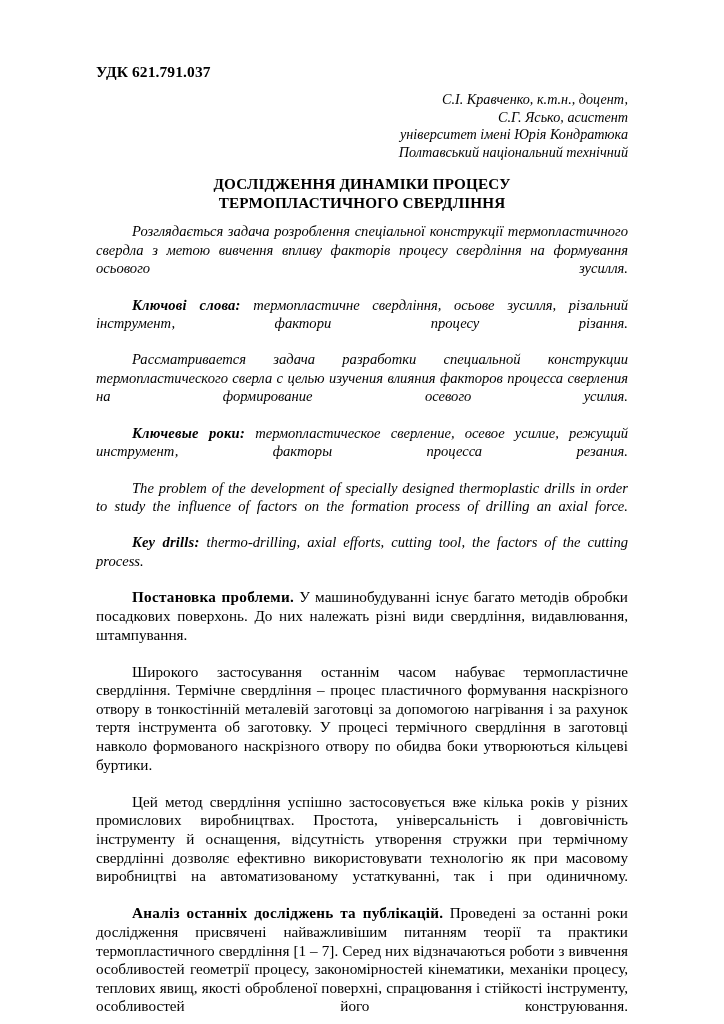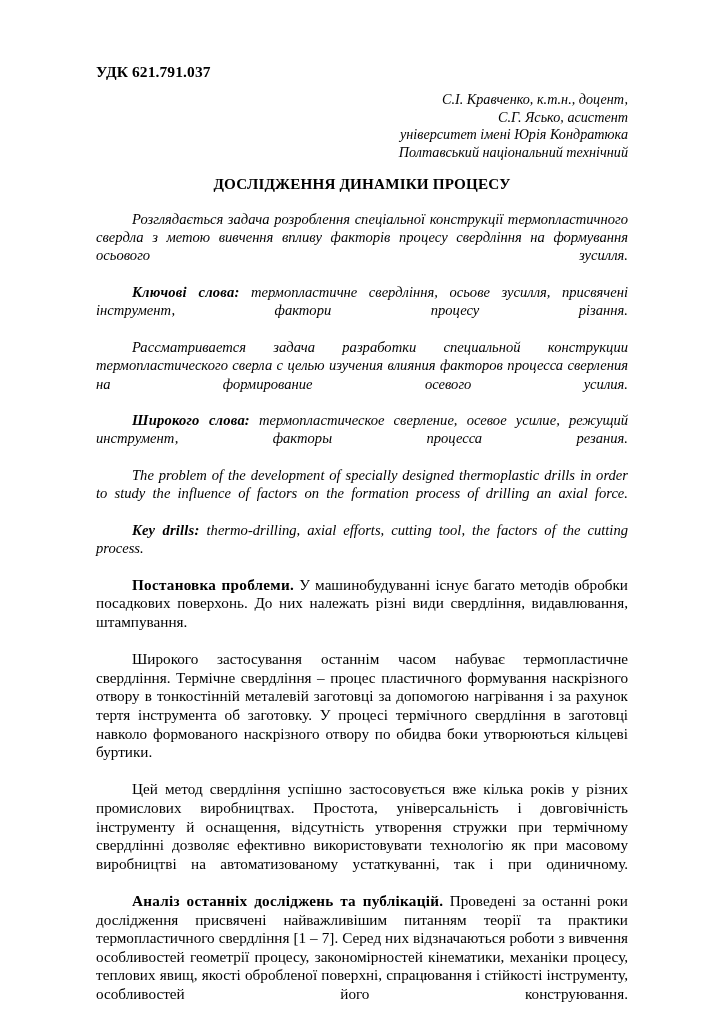--- a/index.html
+++ b/index.html
@@ -52,21 +52,21 @@
   }
   .authors .ln { display: block; white-space: nowrap; }
 
   
   .title {
     text-align: center;
     font-weight: bold;
     font-size: 15.2px;
     line-height: 18.5px;
     letter-spacing: 0.15px;
-    margin: 13px 0 16px 0;
+    margin: 13px 0 10px 0;
   }
   .title .ln { display: block; }
 
   
   .abstract {
     font-style: italic;
     font-size: 14.6px;
     line-height: 18.3px;
     text-align: justify;
     text-justify: inter-word;
@@ -121,27 +121,28 @@
 
     <div class="authors">
       <span class="ln">С.І. Кравченко, к.т.н., доцент,</span>
       <span class="ln">С.Г. Ясько, асистент</span>
       <span class="ln">університет імені Юрія Кондратюка</span>
       <span class="ln">Полтавський національний технічний</span>
     </div>
 
     <h1 class="title">
       <span class="ln">ДОСЛІДЖЕННЯ ДИНАМІКИ ПРОЦЕСУ</span>
+      <span class="ln">ТЕРМОПЛАСТИЧНОГО СВЕРДЛІННЯ</span>
     </h1>
 
     <p class="abstract">Розглядається задача розроблення спеціальної конструкції термопластичного свердла з метою вивчення впливу факторів процесу свердління на формування осьового зусилля.</p>
-    <p class="kw"><b>Ключові слова:</b> <span>термопластичне свердління, осьове зусилля, присвячені інструмент, фактори процесу різання.</span></p>
+    <p class="kw"><b>Ключові слова:</b> <span>термопластичне свердління, осьове зусилля, різальний інструмент, фактори процесу різання.</span></p>
 
     <p class="abstract">Рассматривается задача разработки специальной конструкции термопластического сверла с целью изучения влияния факторов процесса сверления на формирование осевого усилия.</p>
-    <p class="kw"><b>Широкого слова:</b> <span>термопластическое сверление, осевое усилие, режущий инструмент, факторы процесса резания.</span></p>
+    <p class="kw"><b>Ключевые роки:</b> <span>термопластическое сверление, осевое усилие, режущий инструмент, факторы процесса резания.</span></p>
 
     <p class="abstract">The problem of the development of specially designed thermoplastic drills in order to study the influence of factors on the formation process of drilling an axial force.</p>
     <p class="kw"><b>Key drills:</b> <span>thermo-drilling, axial efforts, cutting tool, the factors of the cutting process.</span></p>
 
     <p class="para"><b>Постановка проблеми.</b><span> У машинобудуванні існує багато методів обробки посадкових поверхонь. До них належать різні види свердління, видавлювання, штампування.</span></p>
 
     <p class="para"><span>Широкого застосування останнім часом набуває термопластичне свердління. Термічне свердління – процес пластичного формування наскрізного отвору в тонкостінній металевій заготовці за допомогою нагрівання і за рахунок тертя інструмента об заготовку. У процесі термічного свердління в заготовці навколо формованого наскрізного отвору по обидва боки утворюються кільцеві буртики.</span></p>
 
     <p class="para"><span>Цей метод свердління успішно застосовується вже кілька років у різних промислових виробництвах. Простота, універсальність і довговічність інструменту й оснащення, відсутність утворення стружки при термічному свердлінні дозволяє ефективно використовувати технологію як при масовому виробництві на автоматизованому устаткуванні, так і при  одиничному.</span></p>
 

